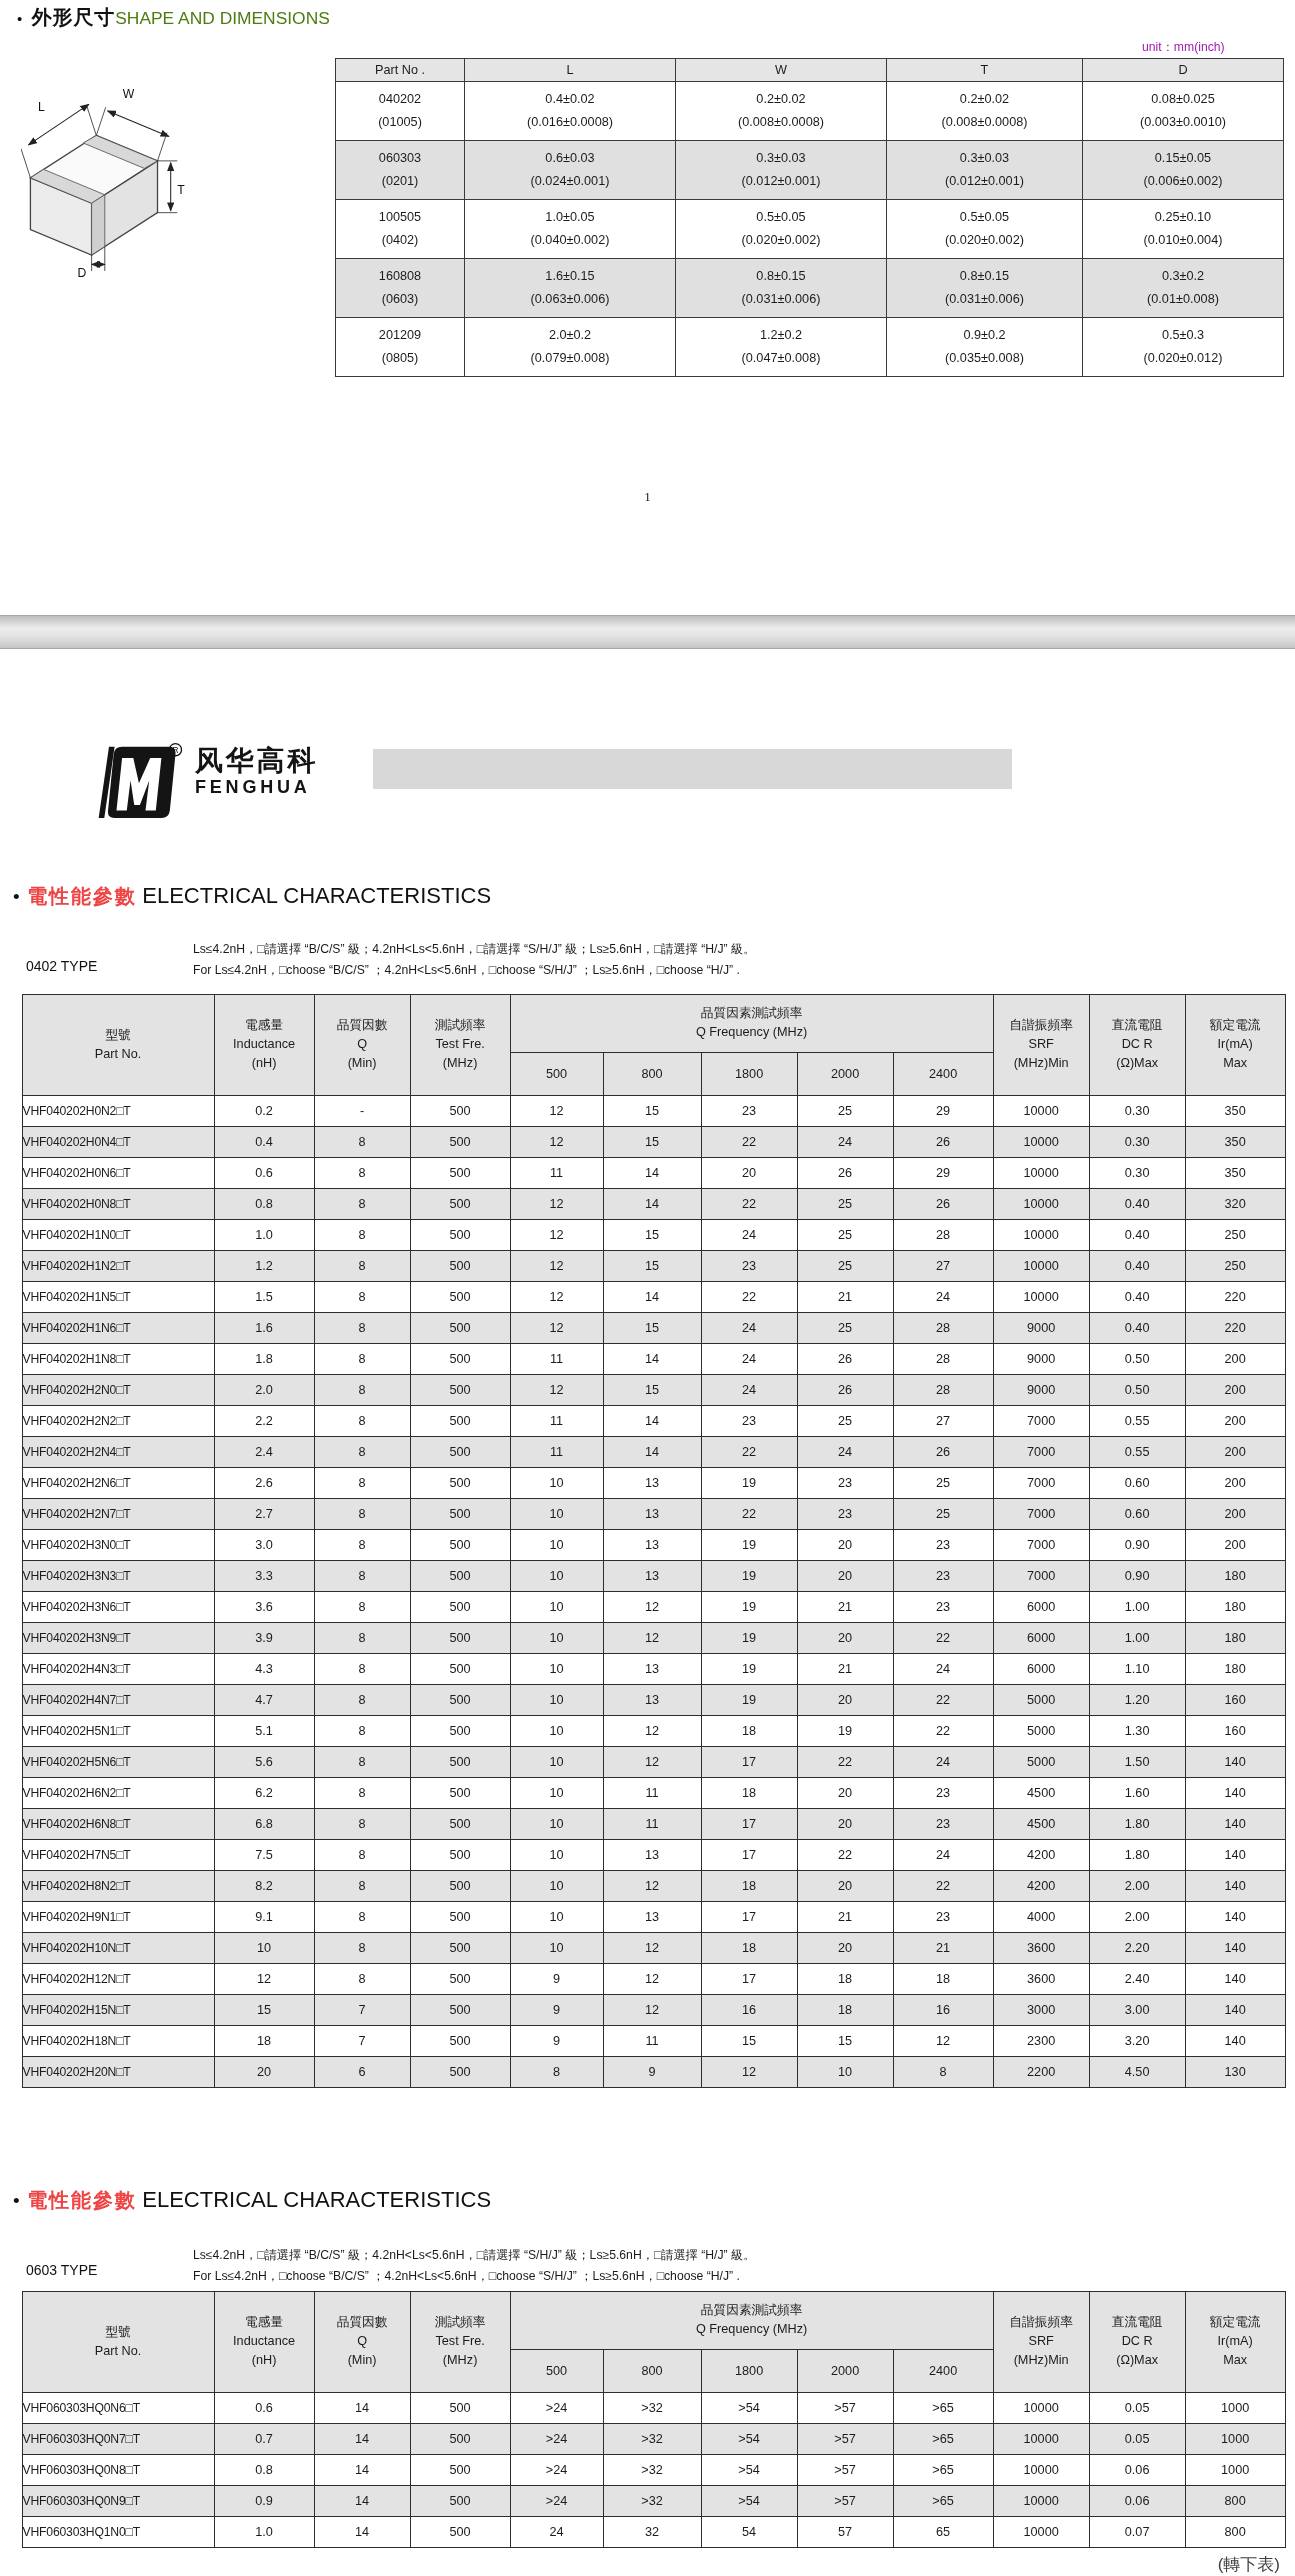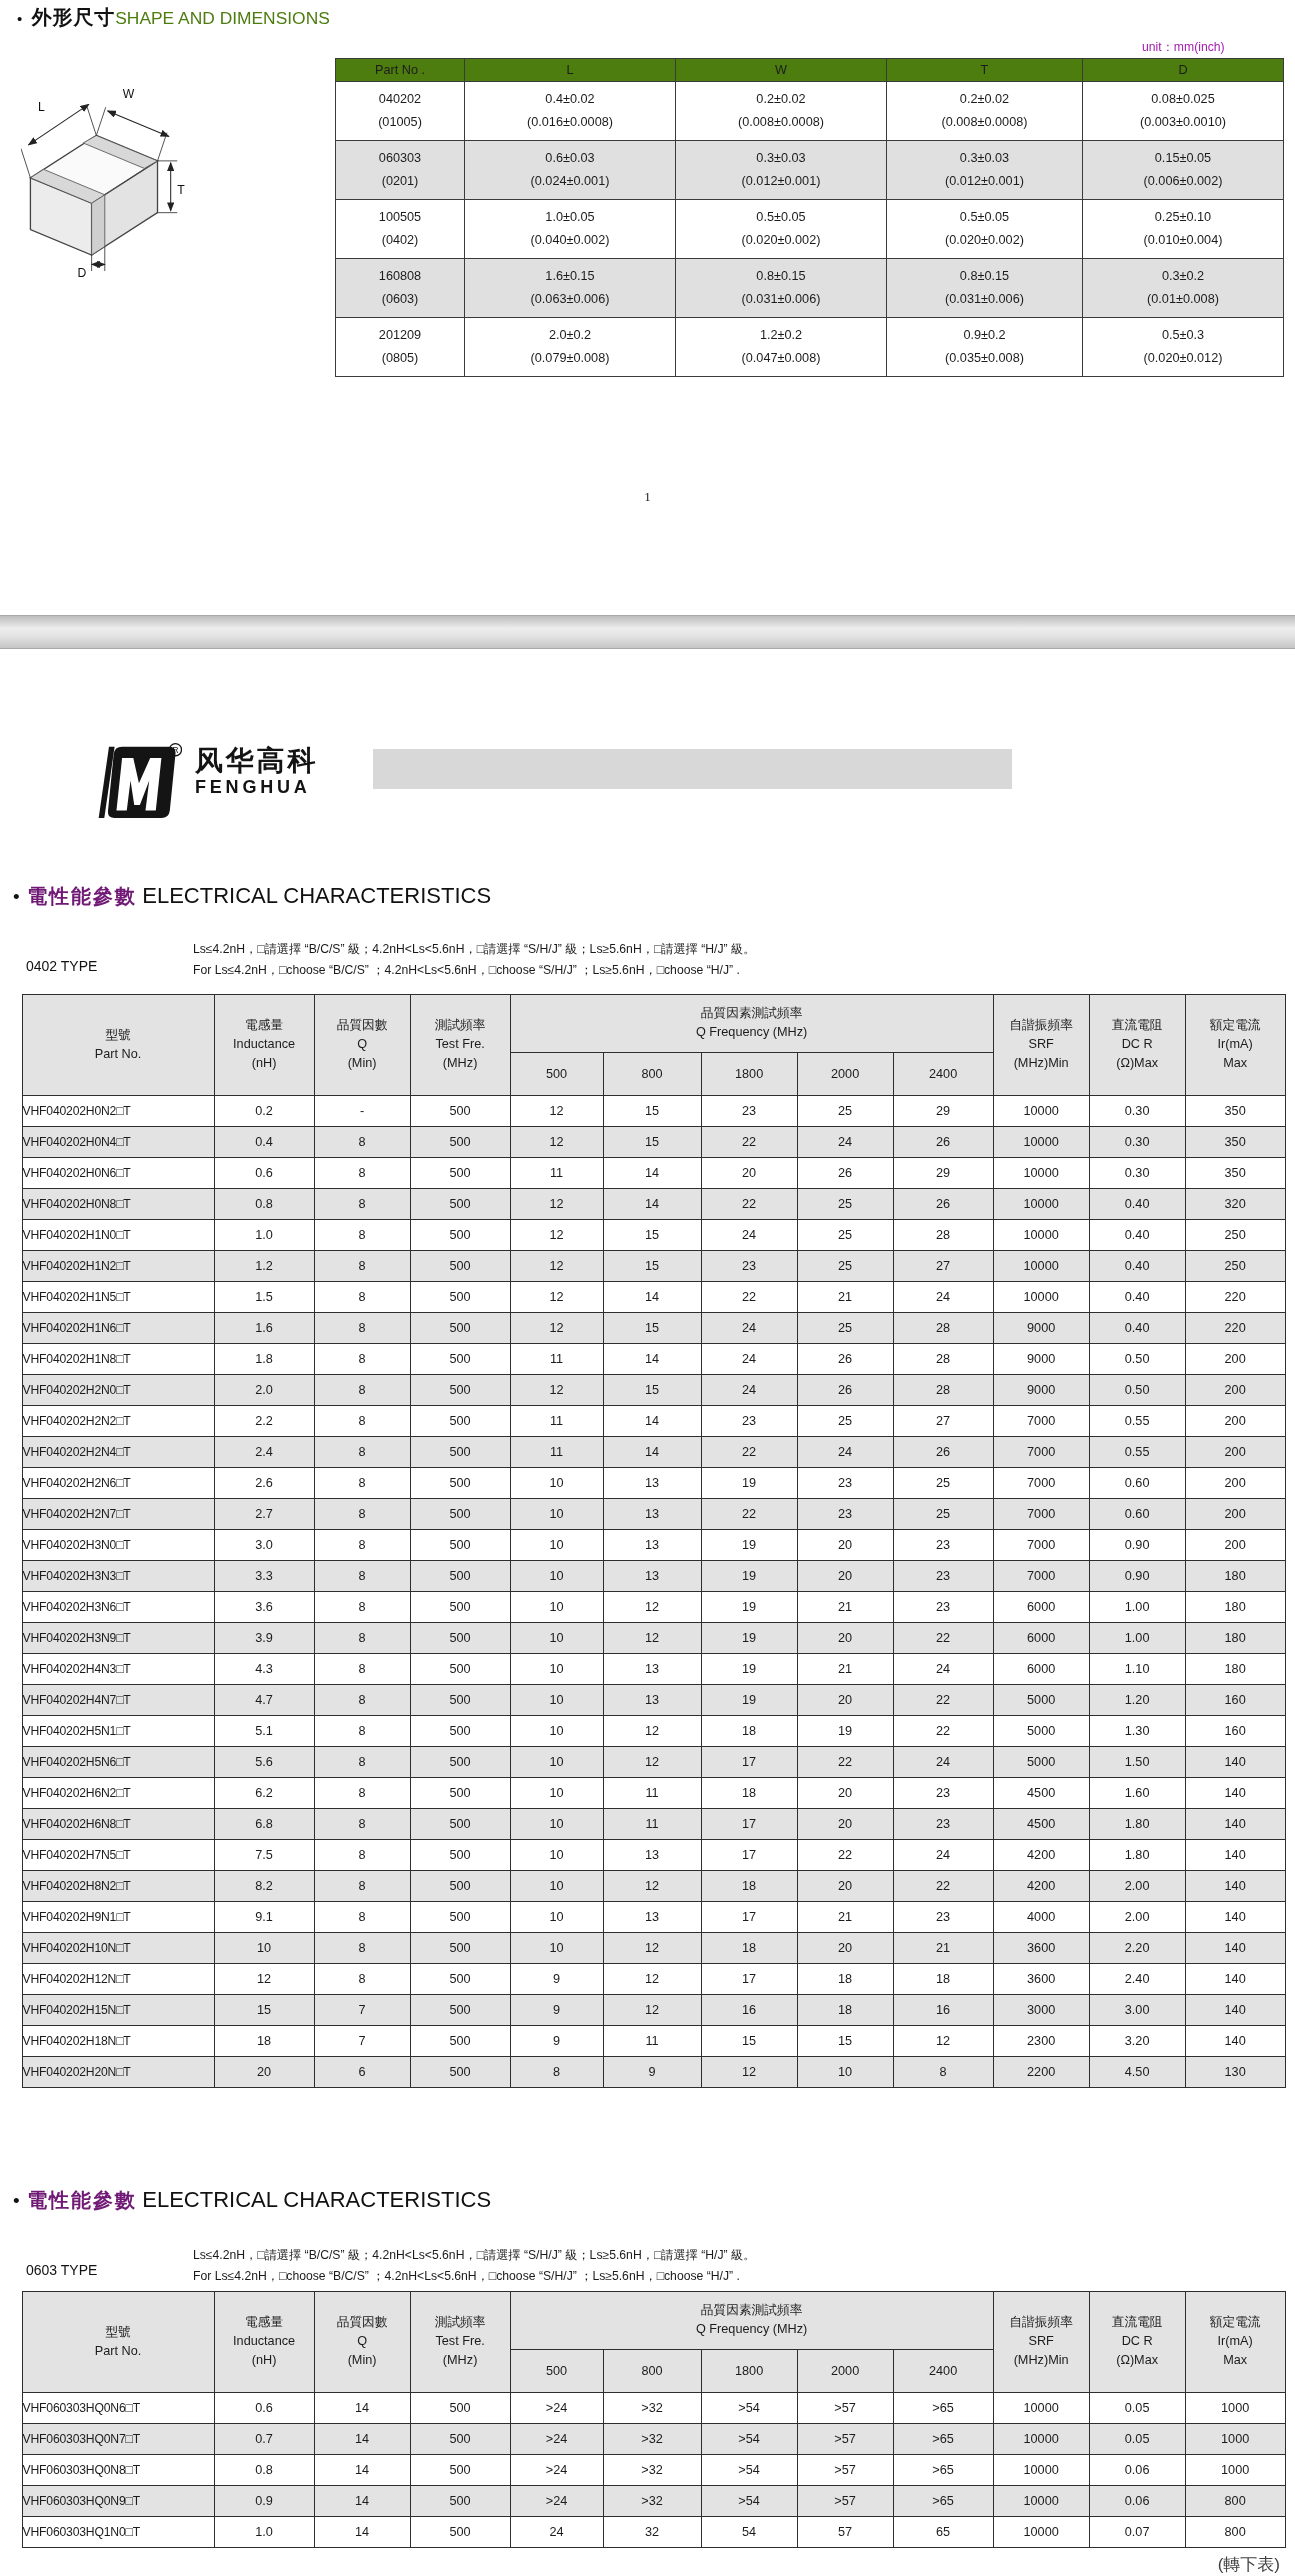--- a/index.html
+++ b/index.html
@@ -8,32 +8,32 @@
     font-family:"Liberation Sans", sans-serif; color:#1c1c1c; overflow:hidden;
   }
 
   
   .doc-title { position:absolute; display:flex; align-items:baseline; white-space:nowrap; }
   .doc-title .bullet { font-size:15px; margin-right:9.4px; color:#111; }
   #shape-title { left:17px; top:3.8px; }
   #shape-title .t-cn { font-size:20px; font-weight:bold; letter-spacing:0.9px; color:#111; }
   #shape-title .t-en { font-size:17.4px; font-weight:normal; color:#4d7c0f; }
   .sec-title .bullet { font-size:19px; margin-right:7.5px; }
-  .sec-title .t-cn { font-size:20px; font-weight:bold; letter-spacing:1.9px; margin-right:5.6px; color:#701a75; }
+  .sec-title .t-cn { font-size:20px; font-weight:bold; letter-spacing:1.9px; margin-right:5.6px; color:#ef4444; }
   .sec-title .t-en { font-size:22px; font-weight:normal; color:#111; }
   #sec1-title { left:13px; top:883px; }
   #sec2-title { left:13px; top:2187px; }
 
   #unit-note { position:absolute; left:1142px; top:39px; font-size:12.2px; color:#a21caf; }
 
   
   #dims-table { position:absolute; left:335px; top:58px; width:949px;
     border-collapse:collapse; table-layout:fixed; }
   #dims-table th, #dims-table td { border:1.5px solid #3a3a3a; text-align:center; }
-  #dims-table th { height:20px; background:#4d7c0f; font-weight:normal; font-size:12.7px; }
+  #dims-table th { height:20px; background:#e5e5e5; font-weight:normal; font-size:12.7px; }
   #dims-table td { height:58px; font-size:12.7px; padding:0; background:#fff; }
   #dims-table td div { line-height:1.85; }
   #dims-table tbody tr:nth-child(even) td { background:#e0e0e0; }
 
   
   #page-num { position:absolute; left:0; top:489px; width:1295px; text-align:center;
     font-family:"Liberation Serif", serif; font-size:13px; color:#222; }
   #page-sep { position:absolute; left:0; top:615px; width:1295px; height:32px;
     background:linear-gradient(180deg,#bdbdbd 0%,#ededed 38%,#e4e4e4 62%,#c6c6c6 100%);
     border-top:0.9px solid #a8a8a8; border-bottom:0.9px solid #a8a8a8; }

